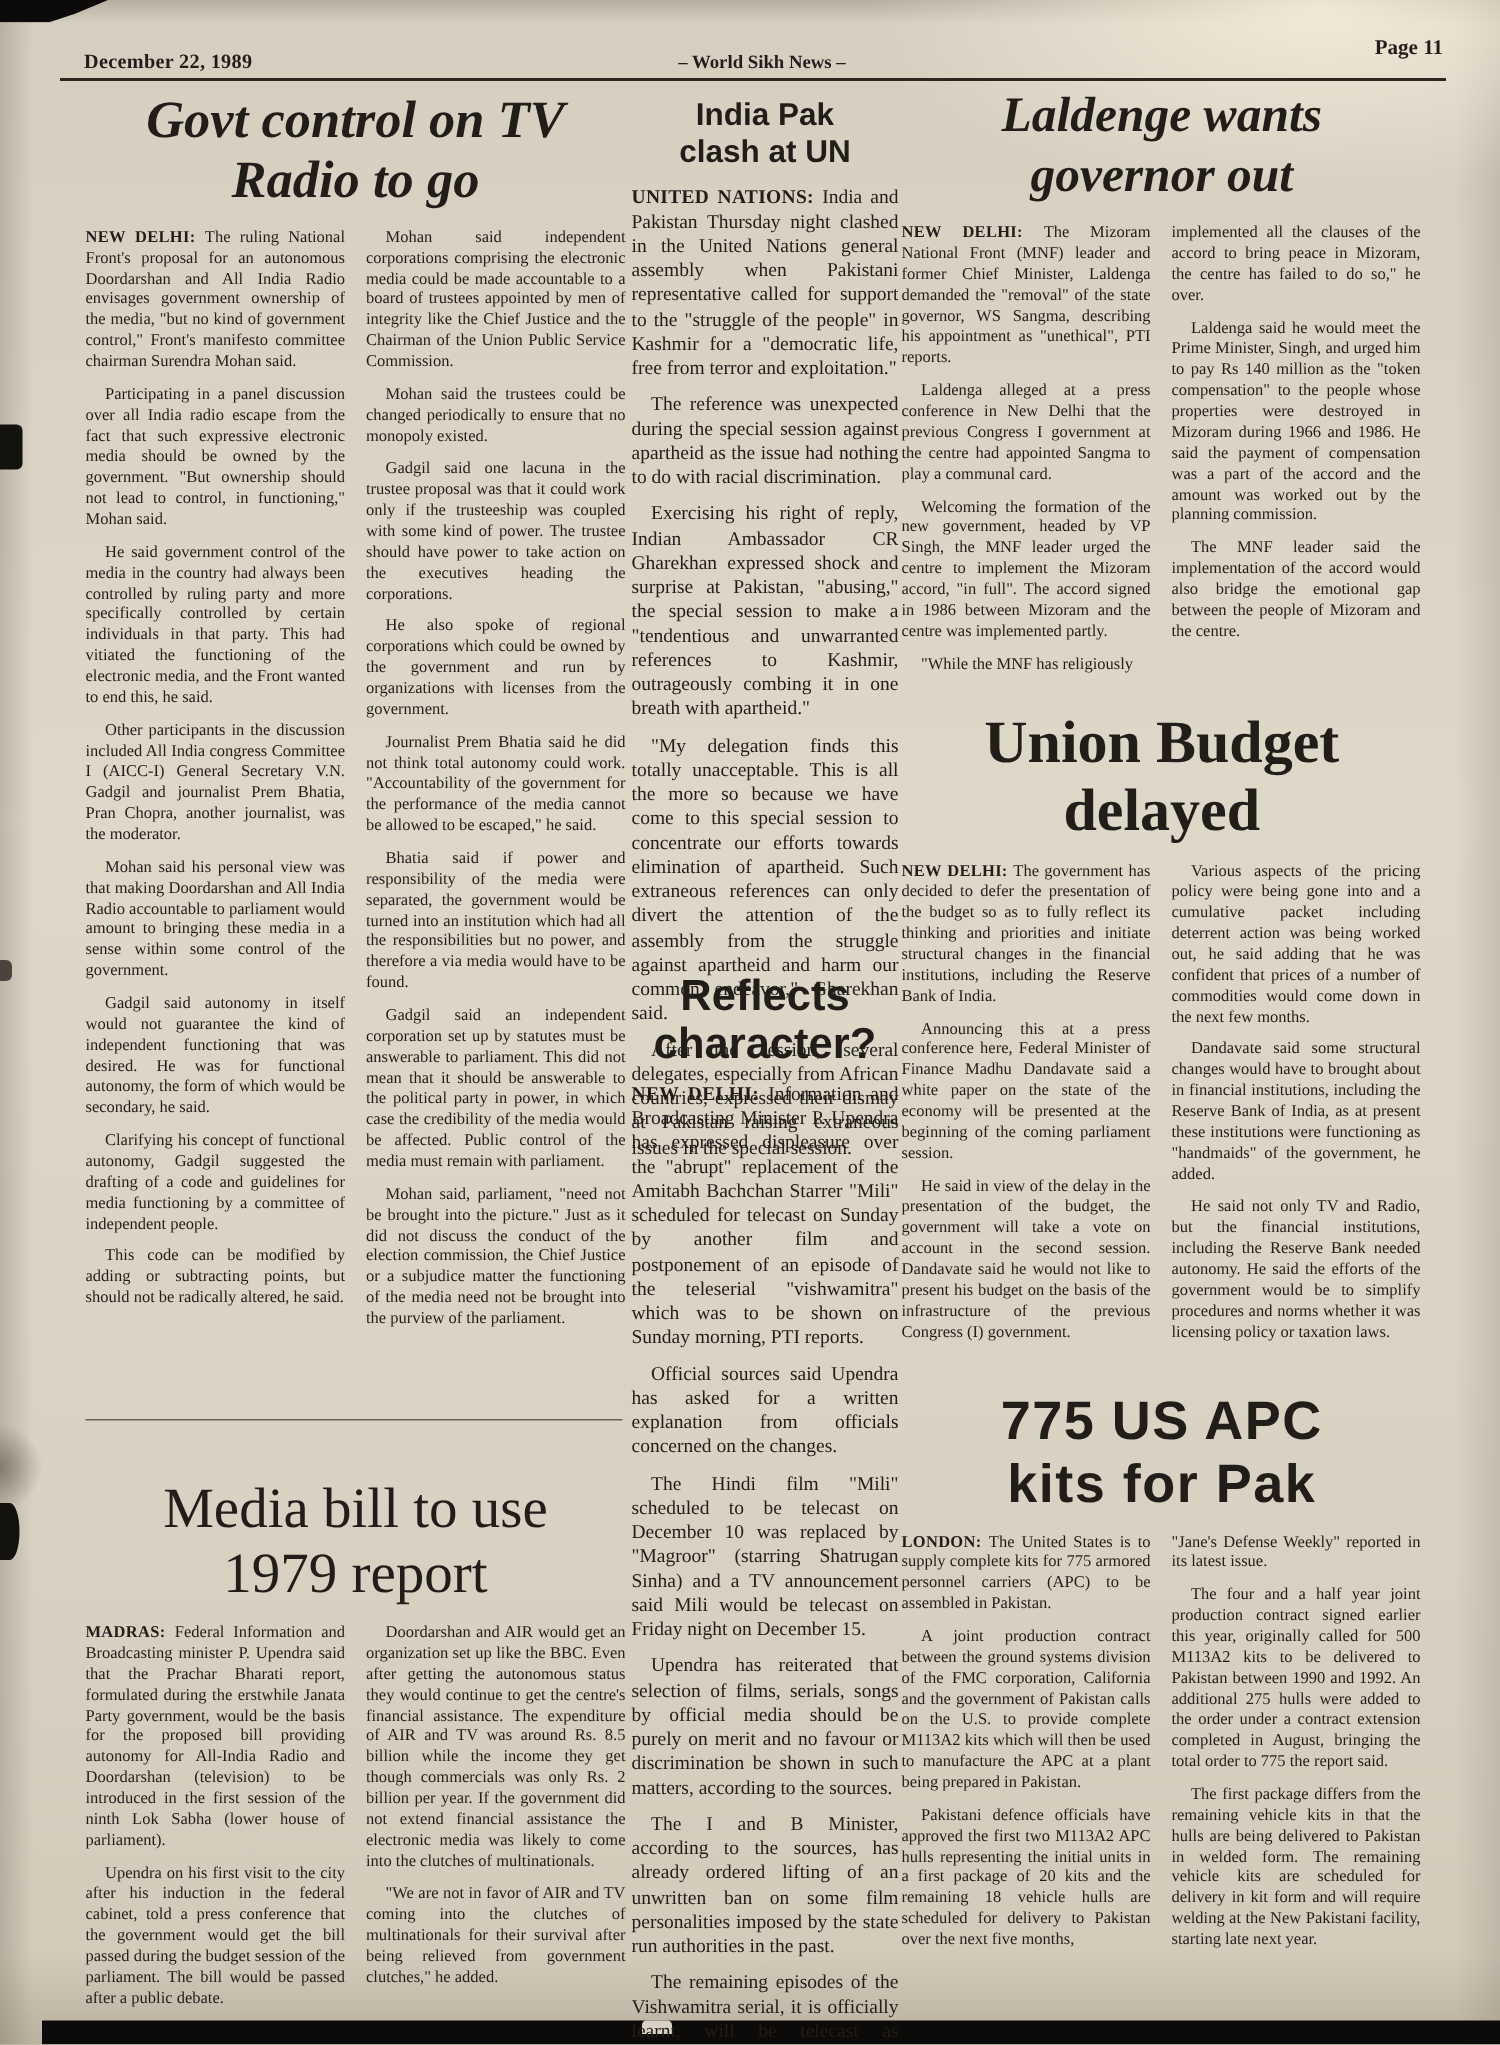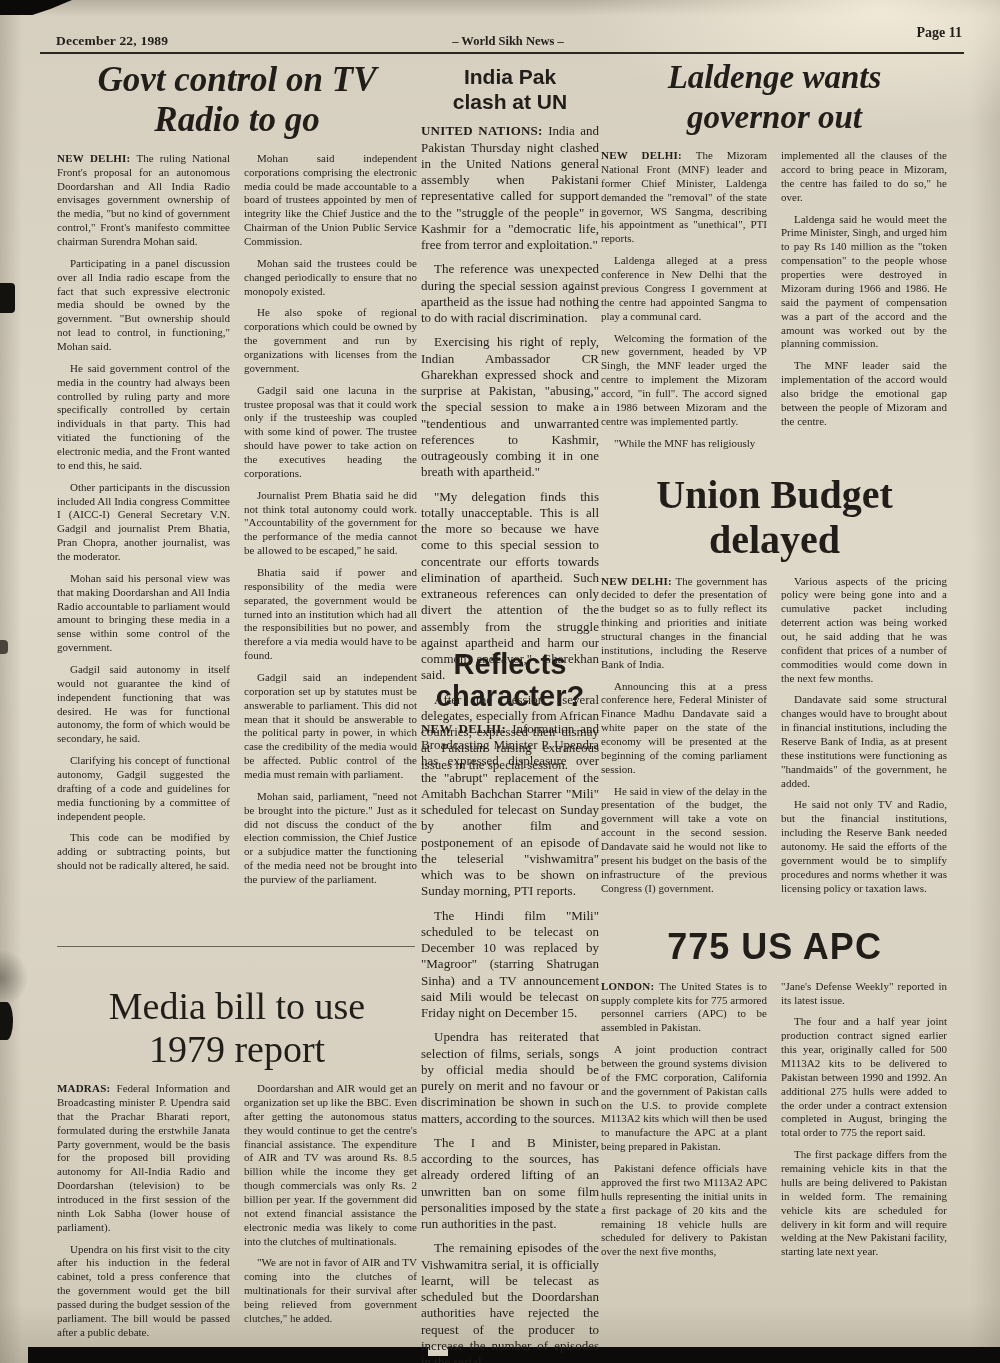--- a/index.html
+++ b/index.html
@@ -81,22 +81,22 @@
           <p>He said government control of the media in the country had always been controlled by ruling party and more specifically controlled by certain individuals in that party. This had vitiated the functioning of the electronic media, and the Front wanted to end this, he said.</p>
           <p>Other participants in the discussion included All India congress Committee I (AICC-I) General Secretary V.N. Gadgil and journalist Prem Bhatia, Pran Chopra, another journalist, was the moderator.</p>
           <p>Mohan said his personal view was that making Doordarshan and All India Radio accountable to parliament would amount to bringing these media in a sense within some control of the government.</p>
           <p>Gadgil said autonomy in itself would not guarantee the kind of independent functioning that was desired. He was for functional autonomy, the form of which would be secondary, he said.</p>
           <p>Clarifying his concept of functional autonomy, Gadgil suggested the drafting of a code and guidelines for media functioning by a committee of independent people.</p>
           <p>This code can be modified by adding or subtracting points, but should not be radically altered, he said.</p>
         </div>
       <div class="col colw">
           <p>Mohan said independent corporations comprising the electronic media could be made accountable to a board of trustees appointed by men of integrity like the Chief Justice and the Chairman of the Union Public Service Commission.</p>
           <p>Mohan said the trustees could be changed periodically to ensure that no monopoly existed.</p>
+          <p>Gadgil said one lacuna in the trustee proposal was that it could work only if the trusteeship was coupled with some kind of power. The trustee should have power to take action on the executives heading the corporations.</p>
           <p>He also spoke of regional corporations which could be owned by the government and run by organizations with licenses from the government.</p>
-          <p>Gadgil said one lacuna in the trustee proposal was that it could work only if the trusteeship was coupled with some kind of power. The trustee should have power to take action on the executives heading the corporations.</p>
           <p>Journalist Prem Bhatia said he did not think total autonomy could work. "Accountability of the government for the performance of the media cannot be allowed to be escaped," he said.</p>
           <p>Bhatia said if power and responsibility of the media were separated, the government would be turned into an institution which had all the responsibilities but no power, and therefore a via media would have to be found.</p>
           <p>Gadgil said an independent corporation set up by statutes must be answerable to parliament. This did not mean that it should be answerable to the political party in power, in which case the credibility of the media would be affected. Public control of the media must remain with parliament.</p>
           <p>Mohan said, parliament, "need not be brought into the picture." Just as it did not discuss the conduct of the election commission, the Chief Justice or a subjudice matter the functioning of the media need not be brought into the purview of the parliament.</p>
         </div>
     </div>
   </section>
 
   <div class="rule" style="left:57px;top:946px;width:358px;"></div>
 
@@ -131,20 +131,21 @@
       </div>
   </section>
 
   <section class="art" style="left:421px;top:648px;width:178px;">
     <h1 class="hl hl-sans29" style="margin-bottom:8px;">
       <span>Reflects</span>
       <span>character?</span>
     </h1>
     <div class="col mid">
         <p class="lead"><b>NEW DELHI: </b>Information and Broadcasting Minister P. Upendra has expressed displeasure over the "abrupt" replacement of the Amitabh Bachchan Starrer "Mili" scheduled for telecast on Sunday by another film and postponement of an episode of the teleserial "vishwamitra" which was to be shown on Sunday morning, PTI reports.</p>
+        <p>Official sources said Upendra has asked for a written explanation from officials concerned on the changes.</p>
         <p>The Hindi film "Mili" scheduled to be telecast on December 10 was replaced by "Magroor" (starring Shatrugan Sinha) and a TV announcement said Mili would be telecast on Friday night on December 15.</p>
         <p>Upendra has reiterated that selection of films, serials, songs by official media should be purely on merit and no favour or discrimination be shown in such matters, according to the sources.</p>
         <p>The I and B Minister, according to the sources, has already ordered lifting of an unwritten ban on some film personalities imposed by the state run authorities in the past.</p>
         <p>The remaining episodes of the Vishwamitra serial, it is officially learnt, will be telecast as scheduled but the Doordarshan authorities have rejected the request of the producer to increase the number of episodes in the serial.</p>
         <p>Vishwamitra has been serialised by Telegu film producer and director Dasari Narayana Rao.</p>
       </div>
   </section>
 
   <section class="art" style="left:601px;top:58px;width:347px;">
     <h1 class="hl hl-it34">
@@ -181,20 +182,21 @@
           <p>Various aspects of the pricing policy were being gone into and a cumulative packet including deterrent action was being worked out, he said adding that he was confident that prices of a number of commodities would come down in the next few months.</p>
           <p>Dandavate said some structural changes would have to brought about in financial institutions, including the Reserve Bank of India, as at present these institutions were functioning as "handmaids" of the government, he added.</p>
           <p>He said not only TV and Radio, but the financial institutions, including the Reserve Bank needed autonomy. He said the efforts of the government would be to simplify procedures and norms whether it was licensing policy or taxation laws.</p>
         </div>
     </div>
   </section>
 
   <section class="art" style="left:601px;top:926px;width:347px;">
     <h1 class="hl hl-sans36">
       <span>775 US APC</span>
+      <span>kits for Pak</span>
     </h1>
     <div class="cols">
       <div class="col colr">
           <p class="lead"><b>LONDON: </b>The United States is to supply complete kits for 775 armored personnel carriers (APC) to be assembled in Pakistan.</p>
           <p>A joint production contract between the ground systems division of the FMC corporation, California and the government of Pakistan calls on the U.S. to provide complete M113A2 kits which will then be used to manufacture the APC at a plant being prepared in Pakistan.</p>
           <p>Pakistani defence officials have approved the first two M113A2 APC hulls representing the initial units in a first package of 20 kits and the remaining 18 vehicle hulls are scheduled for delivery to Pakistan over the next five months,</p>
         </div>
       <div class="col colr">
           <p class="lead">"Jane's Defense Weekly" reported in its latest issue.</p>
           <p>The four and a half year joint production contract signed earlier this year, originally called for 500 M113A2 kits to be delivered to Pakistan between 1990 and 1992. An additional 275 hulls were added to the order under a contract extension completed in August, bringing the total order to 775 the report said.</p>

